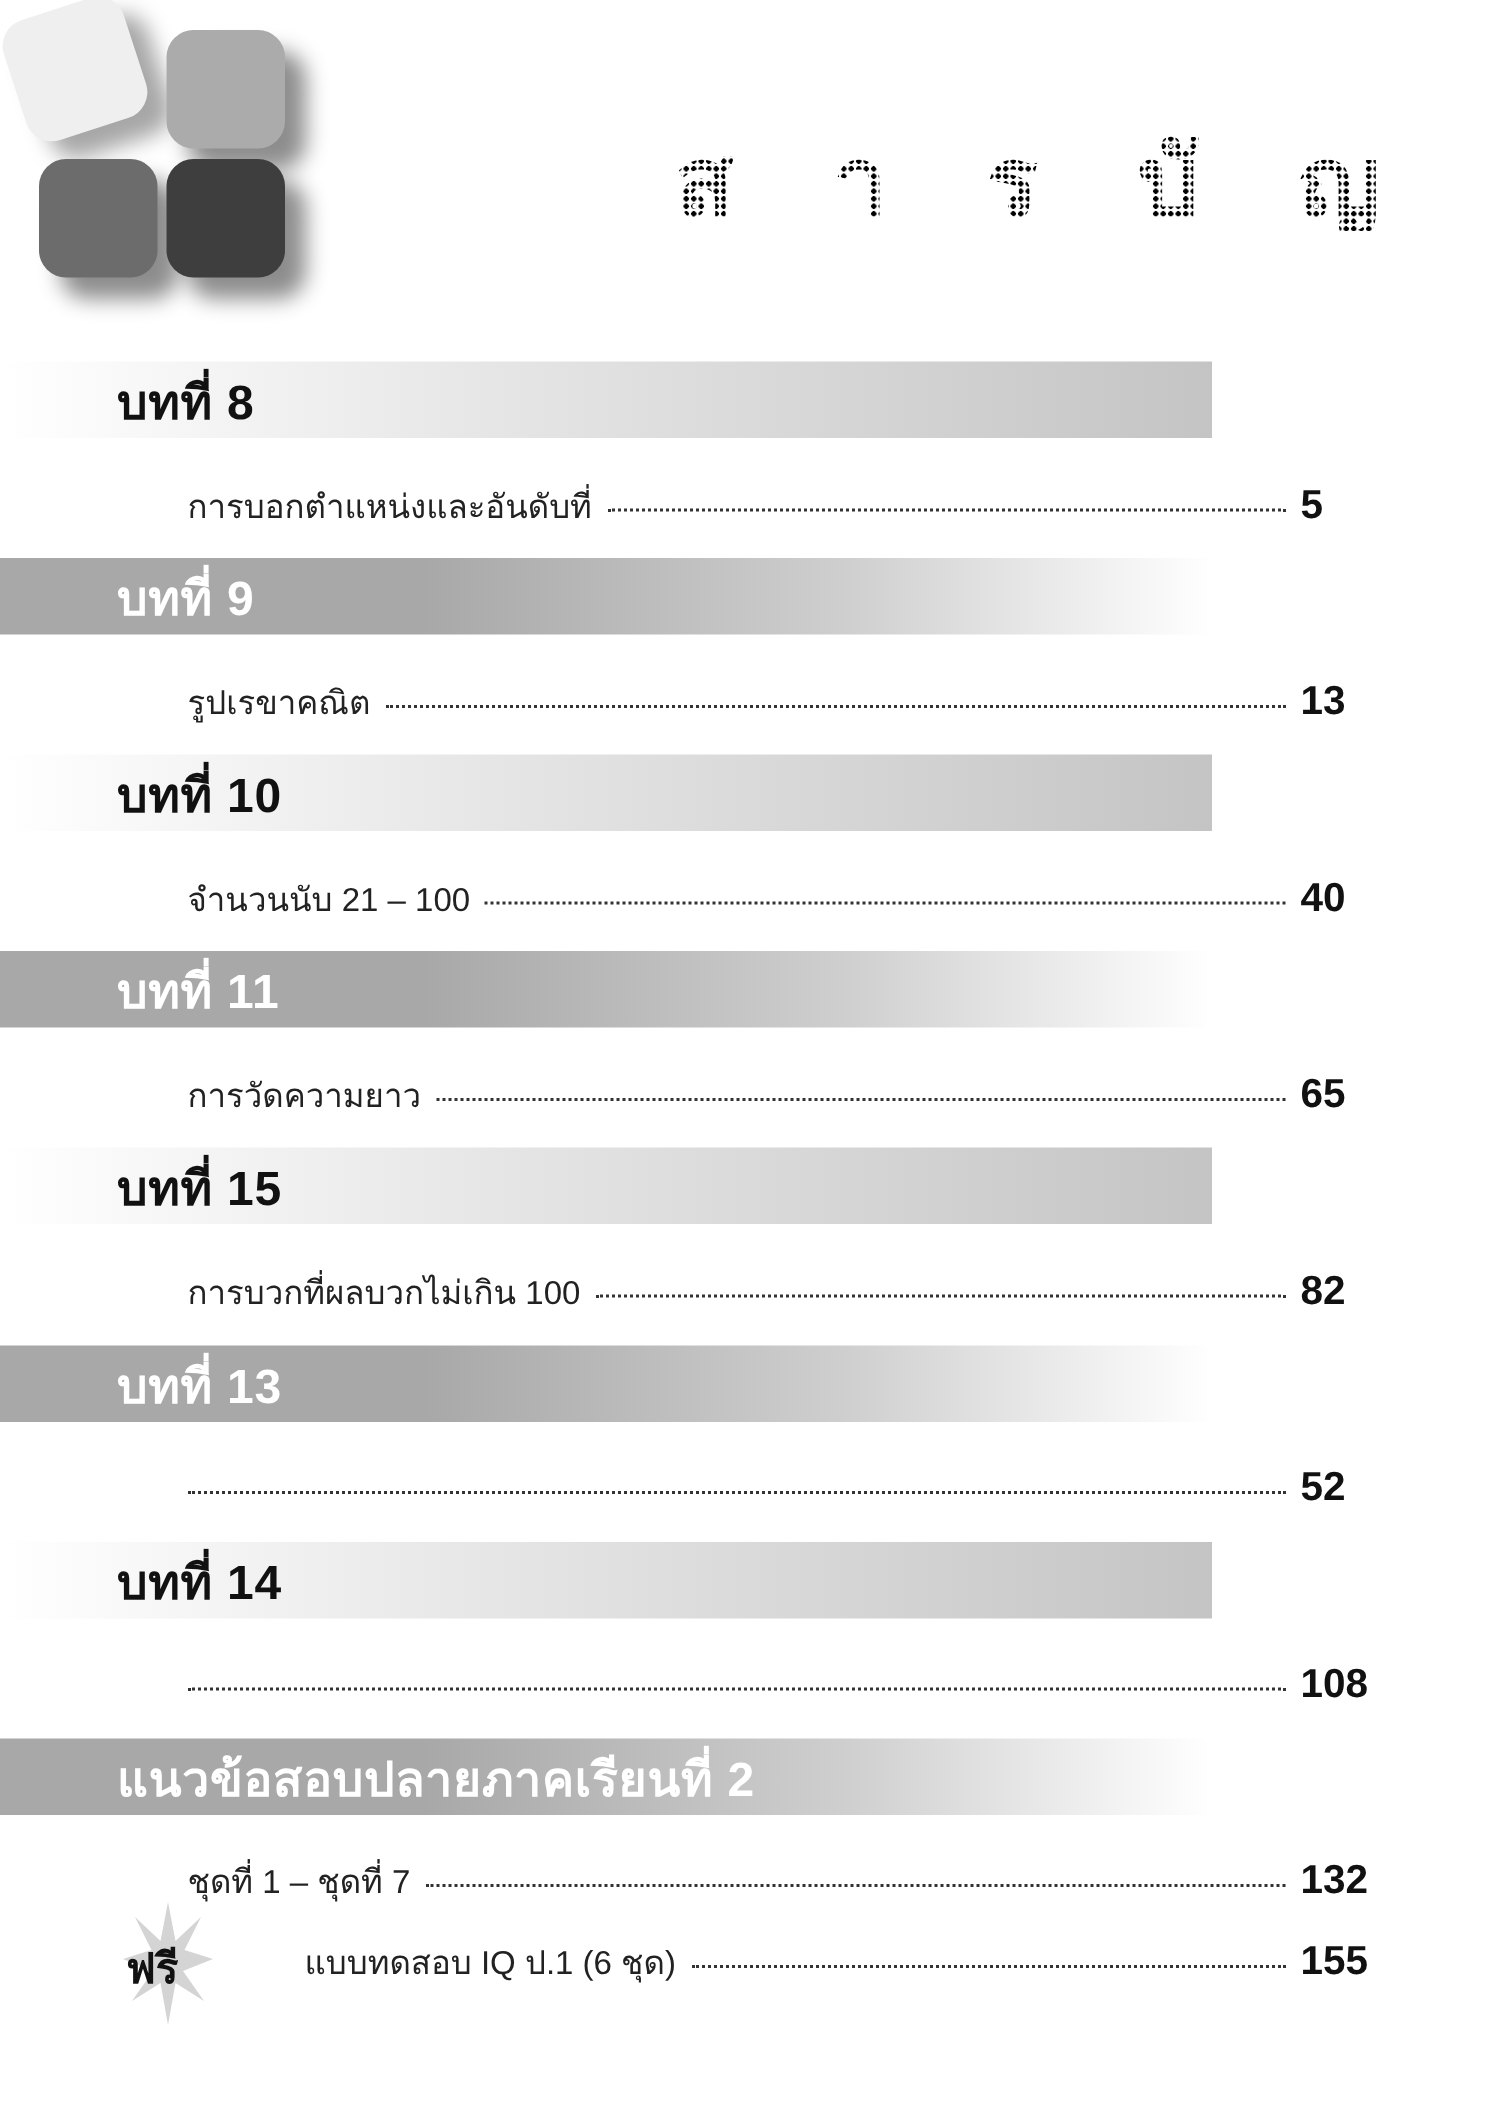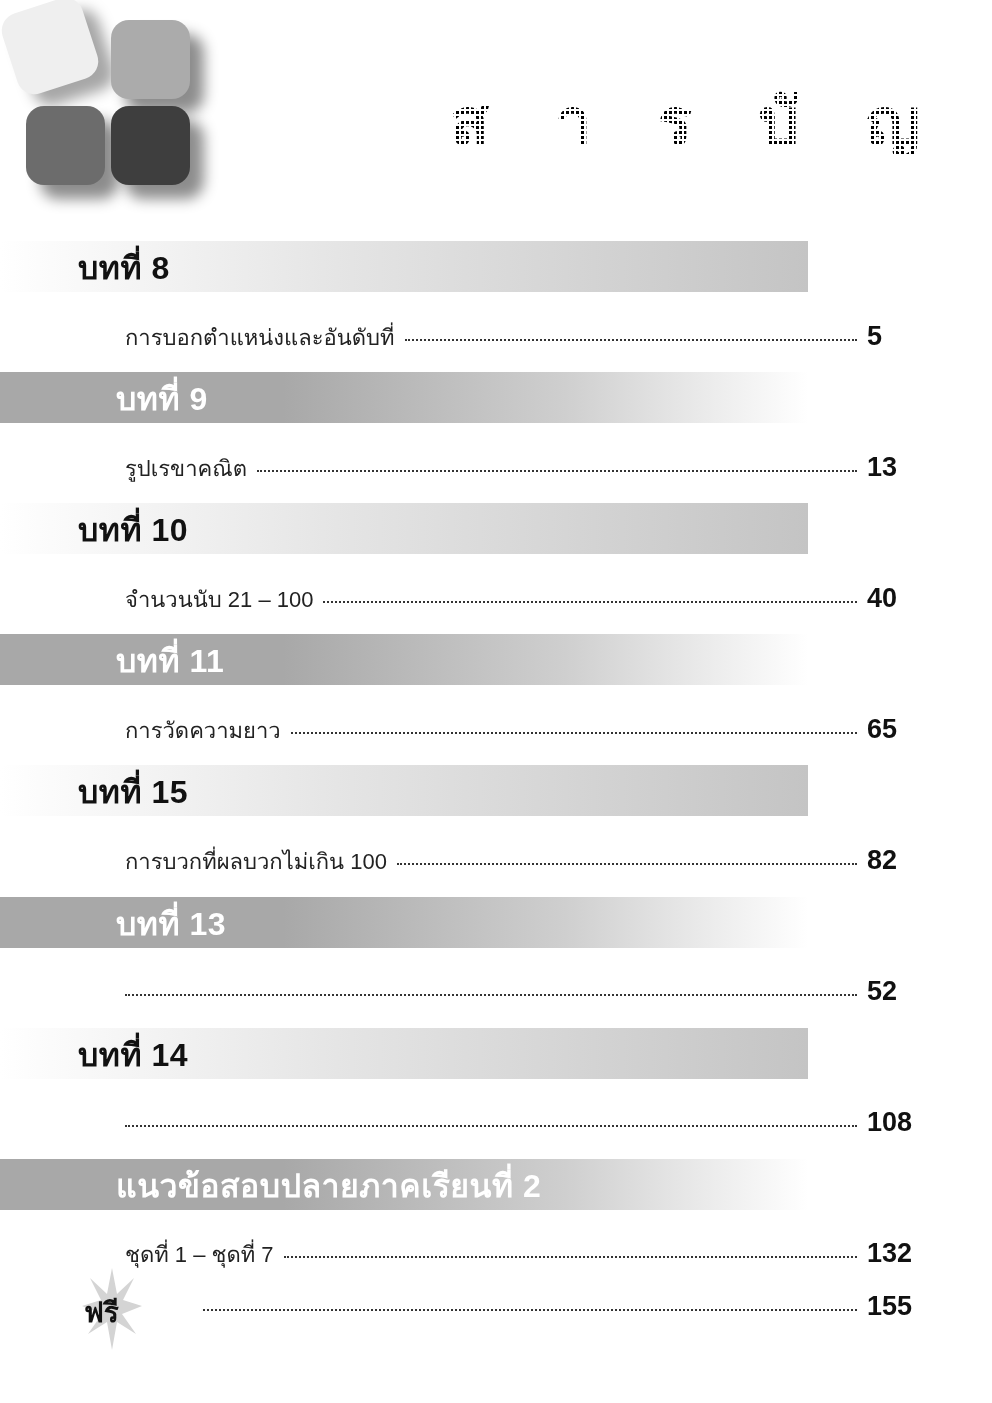--- a/index.html
+++ b/index.html
@@ -23,21 +23,21 @@
                 background-size: 5px 5px; -webkit-background-clip: text; background-clip: text;
                 font-family: "DejaVu Sans", sans-serif; line-height: 1; }
 
   
   .band { position: absolute; left: 0; width: 808px; height: 51px; box-sizing: border-box; }
   .band.light { background: linear-gradient(to right, #ffffff 0%, #e6e6e6 40%, #c4c4c4 100%); }
   .band.dark  { background: linear-gradient(to right, #a8a8a8 0%, #a8a8a8 35%, #cfcfcf 70%, #f7f7f7 95%, #ffffff 100%); }
   .band .h { position: absolute; left: 78px; top: 5px; font-size: 32px; font-weight: bold;
              font-family: "Liberation Sans", sans-serif; letter-spacing: 0.5px; line-height: 44px; }
   .band.light .h { color: #111; }
-  .band.dark .h { color: #ffffff; margin-left: 38px; }
+  .band.dark .h { color: #ffffff; }
 
   
   .entry { position: absolute; left: 78px; width: 800px; height: 34px; display: flex; align-items: baseline; margin-left: 47px; }
   .entry .t { font-size: 22px; font-family: "Liberation Sans", sans-serif; color: #222; white-space: nowrap; padding-right: 10px; }
   .entry .dots { flex: 1; border-bottom: 2px dotted #333; height: 0; transform: translateY(-4px); margin-right: 10px; }
   .entry .p { font-size: 27px; font-weight: bold; font-family: "Liberation Sans", sans-serif; color: #111; width: 58px; text-align: left; }
 
   .free { position: absolute; left: 78px; top: 1268px; width: 70px; height: 82px; }
   .star { position: absolute; left: 4px; top: 0; width: 60px; height: 82px; }
   .free .label { position: absolute; left: 6px; top: 22px; font-size: 28px; font-weight: bold;
@@ -131,15 +131,16 @@
   <span class="p">132</span>
 </div>
 
 <div class="free">
   <svg class="star" viewBox="0 0 60 82">
     <polygon fill="#d4d4d4" points="30,0 35,26 52,10 41,32 60,38 40,46 54,66 35,54 30,82 25,54 6,66 20,46 0,38 19,32 8,10 25,26"></polygon>
   </svg>
   <span class="label">ฟรี</span>
 </div>
 <div class="entry" style="top:1291px; left:156px; width:722px">
+  <span class="t">แบบทดสอบ IQ ป.1 (6 ชุด)</span>
   <span class="dots"></span>
   <span class="p">155</span>
 </div>
 
 </body></html>

